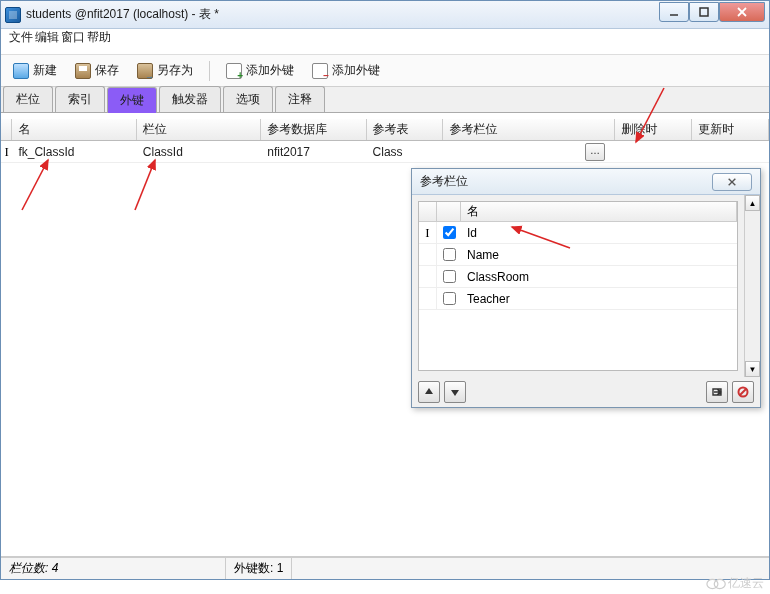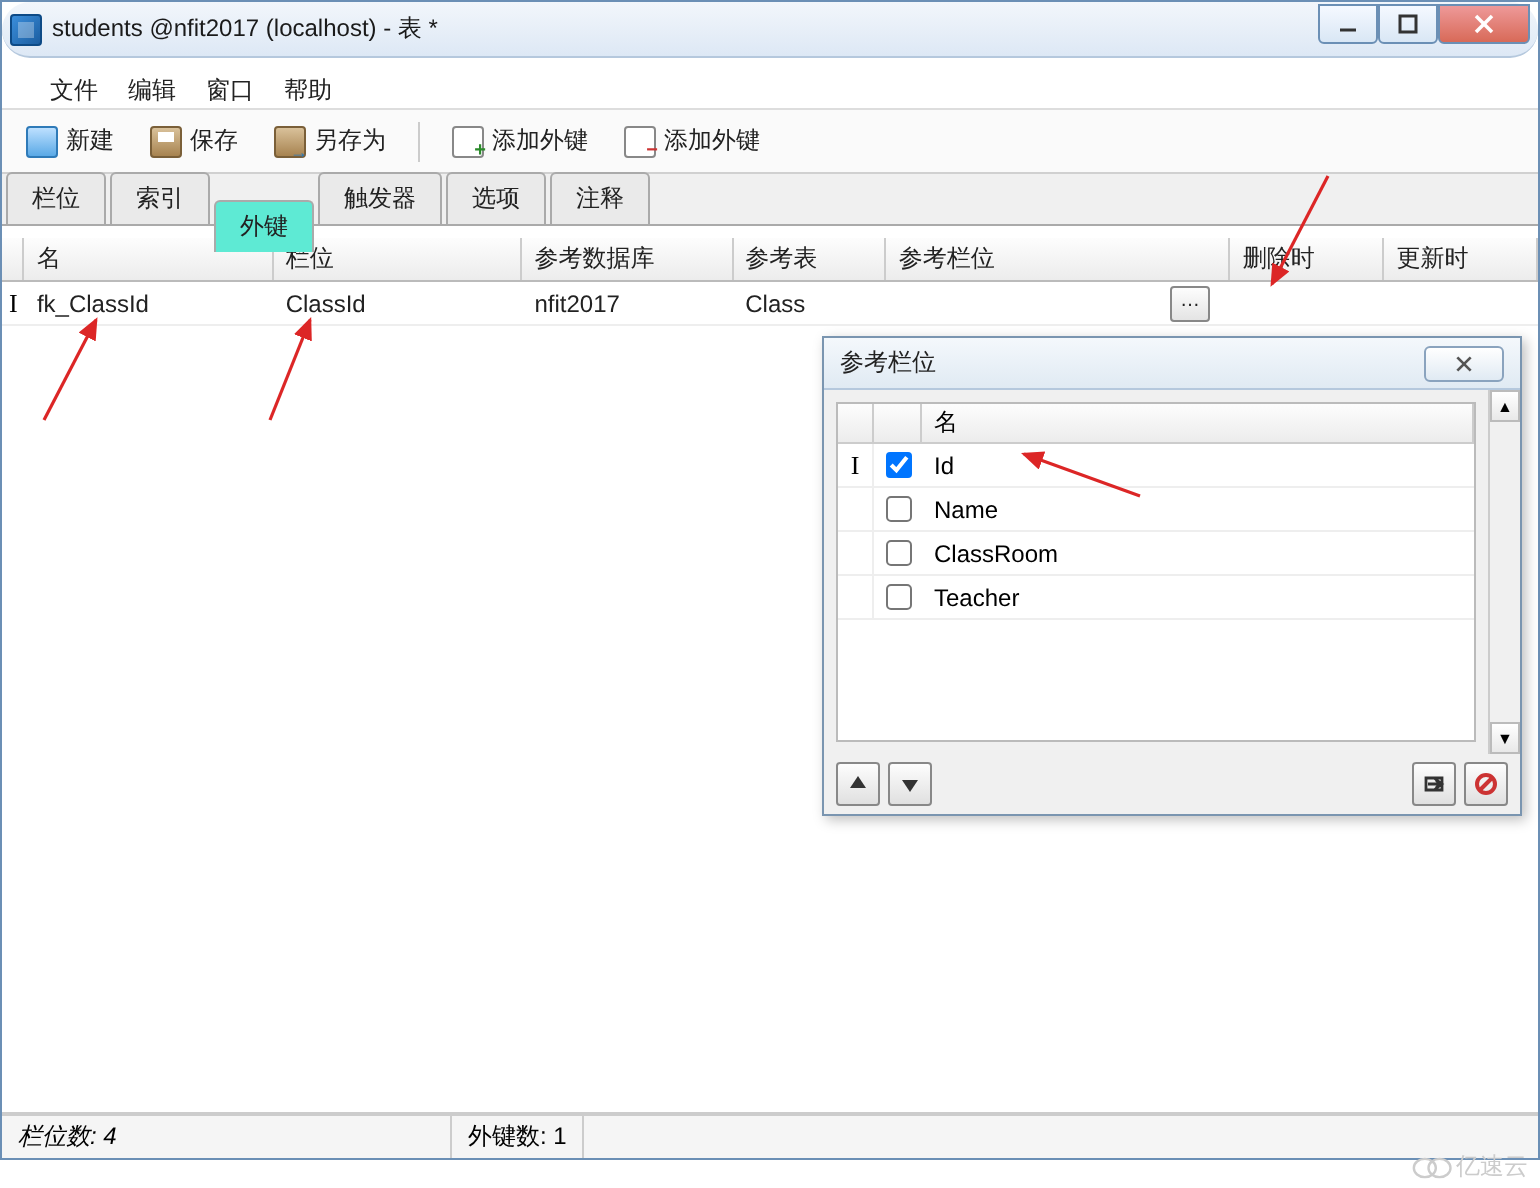--- a/index.html
+++ b/index.html
@@ -1,41 +1,41 @@
 <!DOCTYPE html>
 <html><head>
 <meta charset="utf-8">
 <style>
   * { box-sizing: border-box; margin: 0; padding: 0; font-family: "Microsoft YaHei", "Segoe UI", sans-serif; font-size: 12px; }
   body { background: #fff; width: 770px; height: 594px; overflow: hidden; position: relative; }
 
   .window { width: 770px; height: 580px; border: 1px solid #6b8fb5; background: #fff; display: flex; flex-direction: column; }
 
-  .titlebar { height: 28px; background: linear-gradient(#f2f6fb, #dde8f5); display: flex; align-items: center; padding: 0 4px; border-bottom: 1px solid #b5c8dd; border-radius: 14px; }
+  .titlebar { height: 28px; background: linear-gradient(#f2f6fb, #dde8f5); display: flex; align-items: center; padding: 0 4px; border-bottom: 1px solid #b5c8dd; }
   .titlebar .app-icon { width: 16px; height: 16px; background: linear-gradient(135deg,#3b8edb,#1b5da0); border: 1px solid #0d4a86; margin-right: 5px; border-radius:2px; position:relative; }
   .titlebar .app-icon::after { content:""; position:absolute; inset:3px; background:#fff; opacity:.3; }
   .titlebar .title { flex: 1; color: #1a1a1a; }
   .win-btns { display: flex; gap: 0; margin-top:-6px; }
   .win-btn { width: 30px; height: 20px; border: 1px solid #6b8fb5; background: linear-gradient(#f5f9ff,#d9e7f5); display:flex; align-items:center; justify-content:center; font-family: Arial; font-size:11px; border-radius:0 0 3px 3px; }
   .win-btn.min { }
   .win-btn.max { }
   .win-btn.close { background: linear-gradient(#e99,#d86a58); color:#fff; width:46px; }
   .win-btn svg { width:10px; height:10px; }
 
-  .menubar { height: 26px; display: flex; align-items: flex-end; padding: 0 24px; gap: 15px; border-bottom: 1px solid #ddd; color:#222; }
+  .menubar { height: 26px; display: flex; align-items: flex-start; padding: 0 8px; gap: 2px; border-bottom: 1px solid #ddd; color:#222; }
   .menubar .menu-item { cursor: default; }
 
   .toolbar { height: 32px; display: flex; align-items: center; padding: 0 6px; gap: 6px; border-bottom: 1px solid #d0d0d0; background:#fafafa; }
   .tool-btn { display: flex; align-items: flex-end; gap: 4px; padding: 3px 6px; color:#222; }
   .tool-btn .icn { width:16px; height:16px; display:inline-block; }
   .sep { width:1px; height:20px; background:#ccc; margin:0 4px; }
 
   .tabs { height: 26px; display: flex; align-items: flex-end; padding: 0 2px; border-bottom: 1px solid #aaa; background:#f0f0f0; }
   .tab { padding: 4px 12px; border: 1px solid #aaa; border-bottom: none; margin-right: 2px; background:#eaeaea; color:#222; border-radius:3px 3px 0 0; }
-  .tab.active { background:#5eead4; position:relative; top:14px; }
+  .tab.active { background:#8b5cf6; position:relative; top:1px; }
 
   .grid-area { flex: 1; display:flex; flex-direction:column; border-bottom:1px solid #ccc; }
   .grid-header { display:flex; background:linear-gradient(#fdfdfd,#ececec); border-bottom:1px solid #bbb; height:22px; align-items:center; }
   .grid-header .col { border-right:1px solid #ccc; padding:0 6px; color:#222; height:100%; display:flex; align-items:center; }
   .grid-row { display:flex; height:22px; align-items:center; border-bottom:1px solid #eee; }
   .grid-row .cell { padding:0 6px; height:100%; display:flex; align-items:center; color:#222; }
   .c-name{width:130px;} .c-col{width:130px;} .c-db{width:110px;} .c-tbl{width:80px;} .c-refcol{width:180px;} .c-del{width:80px;} .c-upd{width:80px;}
   .ellipsis-btn { width:20px; height:18px; border:1px solid #888; background:linear-gradient(#fdfdfd,#e4e4e4); text-align:center; line-height:14px; margin-left:auto; margin-right:4px; font-size:10px; letter-spacing:1px; border-radius:2px;}
 
   .popup { position:absolute; left:411px; top:168px; width:350px; height:240px; border:1px solid #7a95b0; background:#f0f0f0; box-shadow:2px 2px 6px rgba(0,0,0,.25); display:flex; flex-direction:column; }

